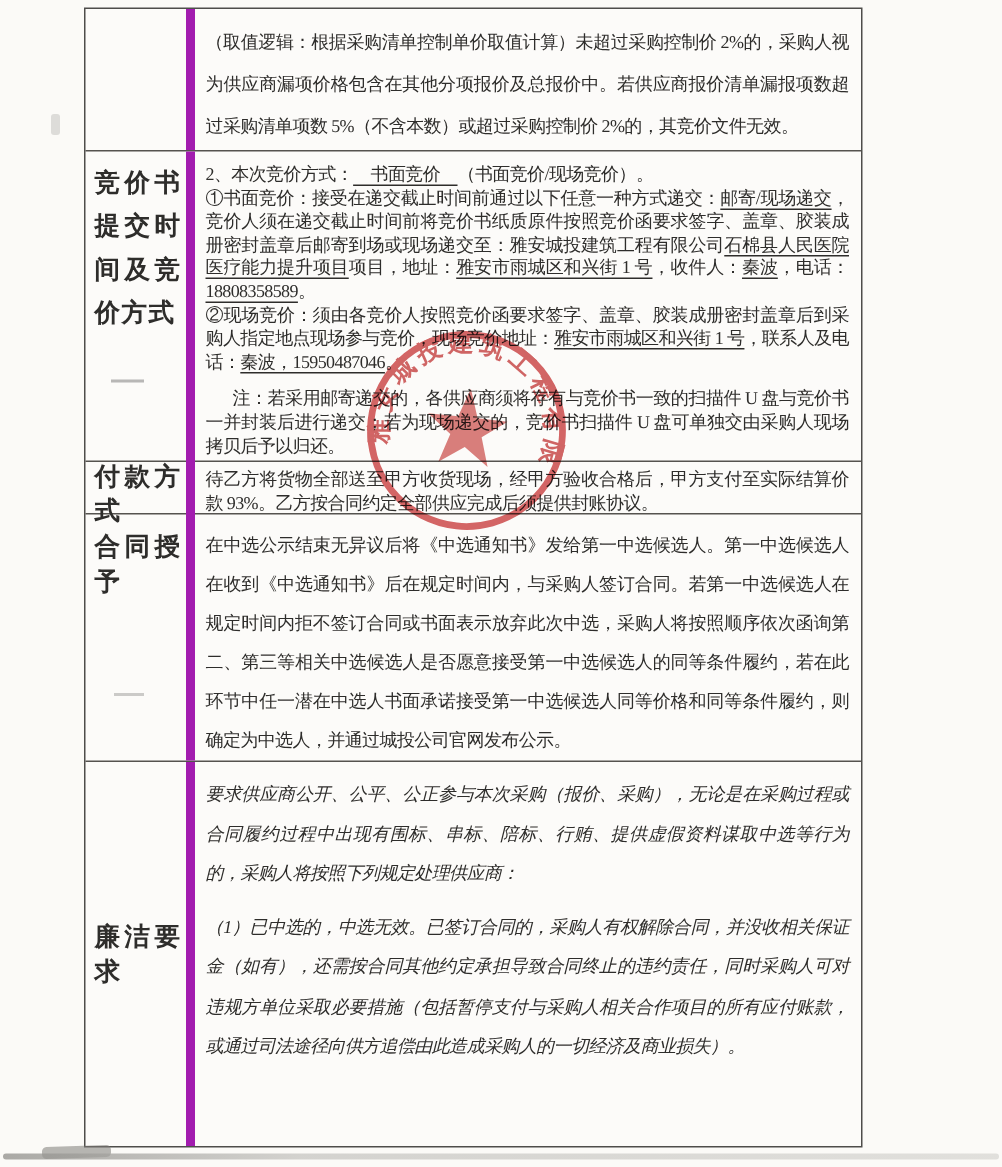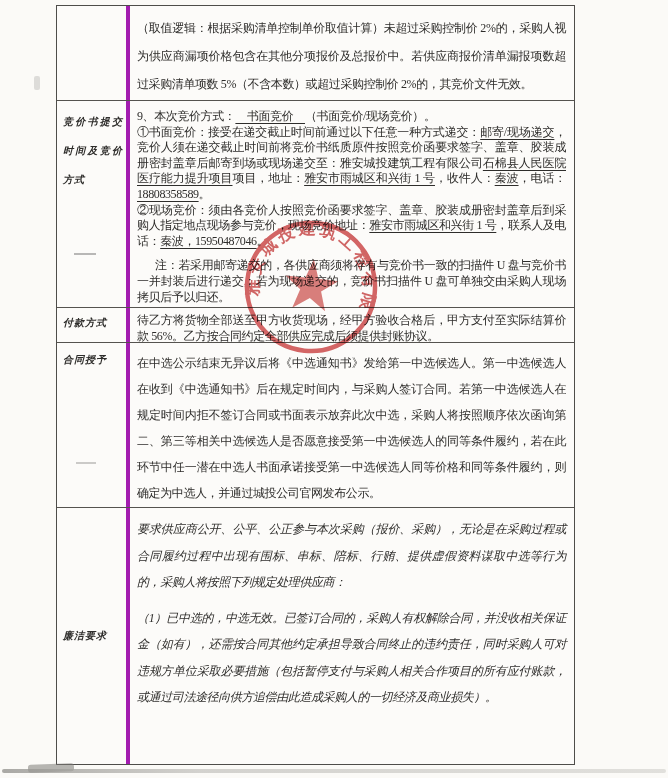--- a/index.html
+++ b/index.html
@@ -11,23 +11,23 @@
   }
   .doc-table{
     position:absolute; left:56px; top:5px; width:519px; height:760px;
     border:1px solid #4e4d4a; box-sizing:border-box;
     display:flex; flex-direction:column; background:#fcfbf9;
   }
   .trow{ display:flex; box-sizing:border-box; border-bottom:1px solid #55534f; }
   .trow:last-child{ border-bottom:none; }
   .tlabel{
     width:73px; box-sizing:border-box; flex:none;
-    border-right:4px solid #a21caf;
-    font-weight:bold; font-size:10px; letter-spacing:1px;
-    padding:6px 3px 0 6px; text-align:justify;font-style:italic;
+    border-right:6px solid #a21caf;
+    font-weight:bold; font-size:17px; letter-spacing:1px;
+    padding:6px 3px 0 6px; text-align:justify;
   }
   .tlabel.vcenter{ display:flex; align-items:center; padding-top:0; }
   .tlabel.r2{ line-height:29px; padding-top:6px; }
   .tcontent{
     flex:1; box-sizing:border-box; padding:0 8px 0 7px;
     font-size:12px; letter-spacing:-0.4px; text-align:justify;
   }
   .para{ margin:0; }
   .para .b{ font-weight:normal; }
   .para .u{ text-decoration:underline; text-underline-offset:3px; }
@@ -75,31 +75,31 @@
     <div class="trow r1" style="height:95px;">
       <div class="tlabel"></div>
       <div class="tcontent">
           <p class="para"><span>（取值逻辑：根据采购清单控制单价取值计算）未超过采购控制价 2%的，采购人视为供应商漏项价格包含在其他分项报价及总报价中。若供应商报价清单漏报项数超过采购清单项数 5%（不含本数）或超过采购控制价 2%的，其竞价文件无效。</span></p>
         </div>
     </div>
 
     <div class="trow r2" style="height:207px;">
       <div class="tlabel r2">竞价书提交时间及竞价方式</div>
       <div class="tcontent">
-          <p class="para"><span>9、本次竞价方式：</span><span class="u">　书面竞价　</span><span>（书面竞价/现场竞价）。</span></p>
+          <p class="para"><span>2、本次竞价方式：</span><span class="u">　书面竞价　</span><span>（书面竞价/现场竞价）。</span></p>
           <p class="para"><span class="b">①书面竞价：</span><span>接受在递交截止时间前通过以下任意一种方式递交：</span><span class="u">邮寄/现场递交</span><span>，竞价人须在递交截止时间前将竞价书纸质原件按照竞价函要求</span><span class="b">签字、盖章、胶装成册密封盖章后</span><span>邮寄到场或现场递交至：雅安城投建筑工程有限公司</span><span class="u">石棉县人民医院医疗能力提升项目</span><span>项目，地址：</span><span class="u">雅安市雨城区和兴街 1 号</span><span>，收件人：</span><span class="u">秦波</span><span>，电话：</span><span class="u">18808358589</span><span>。</span></p>
           <p class="para"><span class="b">②现场竞价：</span><span>须由各竞价人按照竞价函要求</span><span class="b">签字、盖章、胶装成册密封盖章后</span><span>到采购人指定地点现场参与竞价，现场竞价地址：</span><span class="u">雅安市雨城区和兴街 1 号</span><span>，联系人及电话：</span><span class="u">秦波，15950487046</span><span>。</span></p>
           <p class="para note"><span class="b">注：若采用邮寄递交的，各供应商须将存有与竞价书一致的扫描件 U 盘与竞价书一并封装后进行递交；若为现场递交的，竞价书扫描件 U 盘可单独交由采购人现场拷贝后予以归还。</span></p>
         </div>
     </div>
 
-    <div class="trow r3" style="height:35px;">
+    <div class="trow r3" style="height:35px;align-items:center;">
       <div class="tlabel">付款方式</div>
       <div class="tcontent">
-          <p class="para"><span>待乙方将货物全部送至甲方收货现场，经甲方验收合格后，甲方支付至实际结算价款 56%。乙方按合同约定全部供应完成后须提供封账协议。</span></p>
+          <p class="para"><span>待乙方将货物全部送至甲方收货现场，经甲方验收合格后，甲方支付至实际结算价款 93%。乙方按合同约定全部供应完成后须提供封账协议。</span></p>
         </div>
     </div>
 
     <div class="trow r4" style="height:165px;">
       <div class="tlabel">合同授予</div>
       <div class="tcontent">
           <p class="para"><span>在中选公示结束无异议后将《中选通知书》发给第一中选候选人。第一中选候选人在收到《中选通知书》后在规定时间内，与采购人签订合同。若第一中选候选人在规定时间内拒不签订合同或书面表示放弃此次中选，采购人将按照顺序依次函询第二、第三等相关中选候选人是否愿意接受第一中选候选人的同等条件履约，若在此环节中任一潜在中选人书面承诺接受第一中选候选人同等价格和同等条件履约，则确定为中选人，并通过城投公司官网发布公示。</span></p>
         </div>
     </div>
 

